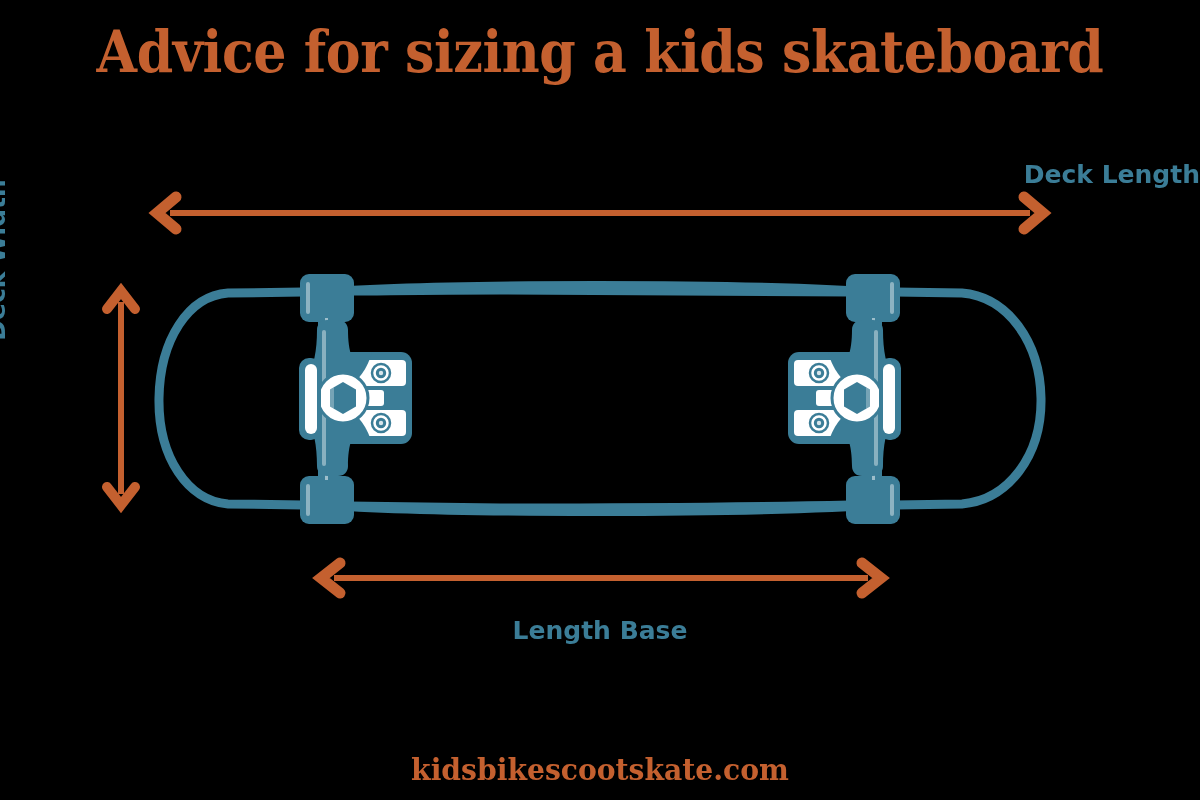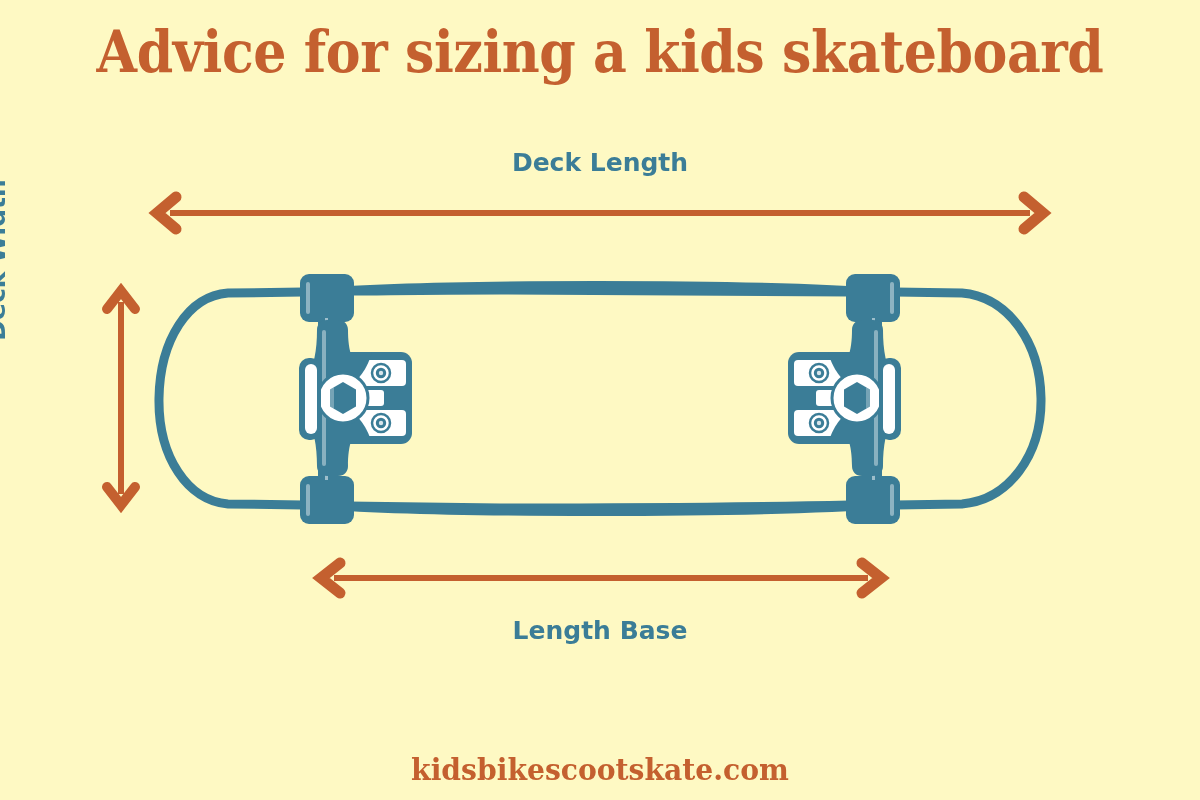--- a/index.html
+++ b/index.html
@@ -5,21 +5,21 @@
 <style>
   html, body {
     margin: 0;
     padding: 0;
     background: #ffffff;
   }
   #canvas {
     position: relative;
     width: 1200px;
     height: 800px;
-    background: #fef9c3;
+    background: #000000;
     overflow: hidden;
     font-family: "Liberation Sans", sans-serif;
   }
 
   
   #title {
     position: absolute;
     left: 0;
     top: 22px;
     width: 1200px;
@@ -55,23 +55,23 @@
   .dim-label {
     position: absolute;
     font-family: "DejaVu Sans", "Liberation Sans", sans-serif;
     font-weight: bold;
     font-size: 25px;
     color: #3B7D97;
     white-space: nowrap;
   }
   #label-deck-length {
     left: 0;
-    top: 148px;
-    width: 1200px;
-    text-align: center;
+    top: 160px;
+    width: 1200px;
+    text-align: right;
   }
   #label-wheel-base {
     left: 0;
     top: 616px;
     width: 1200px;
     text-align: center;
   }
   #label-deck-width {
     left: 34px;
     top: 288px;

